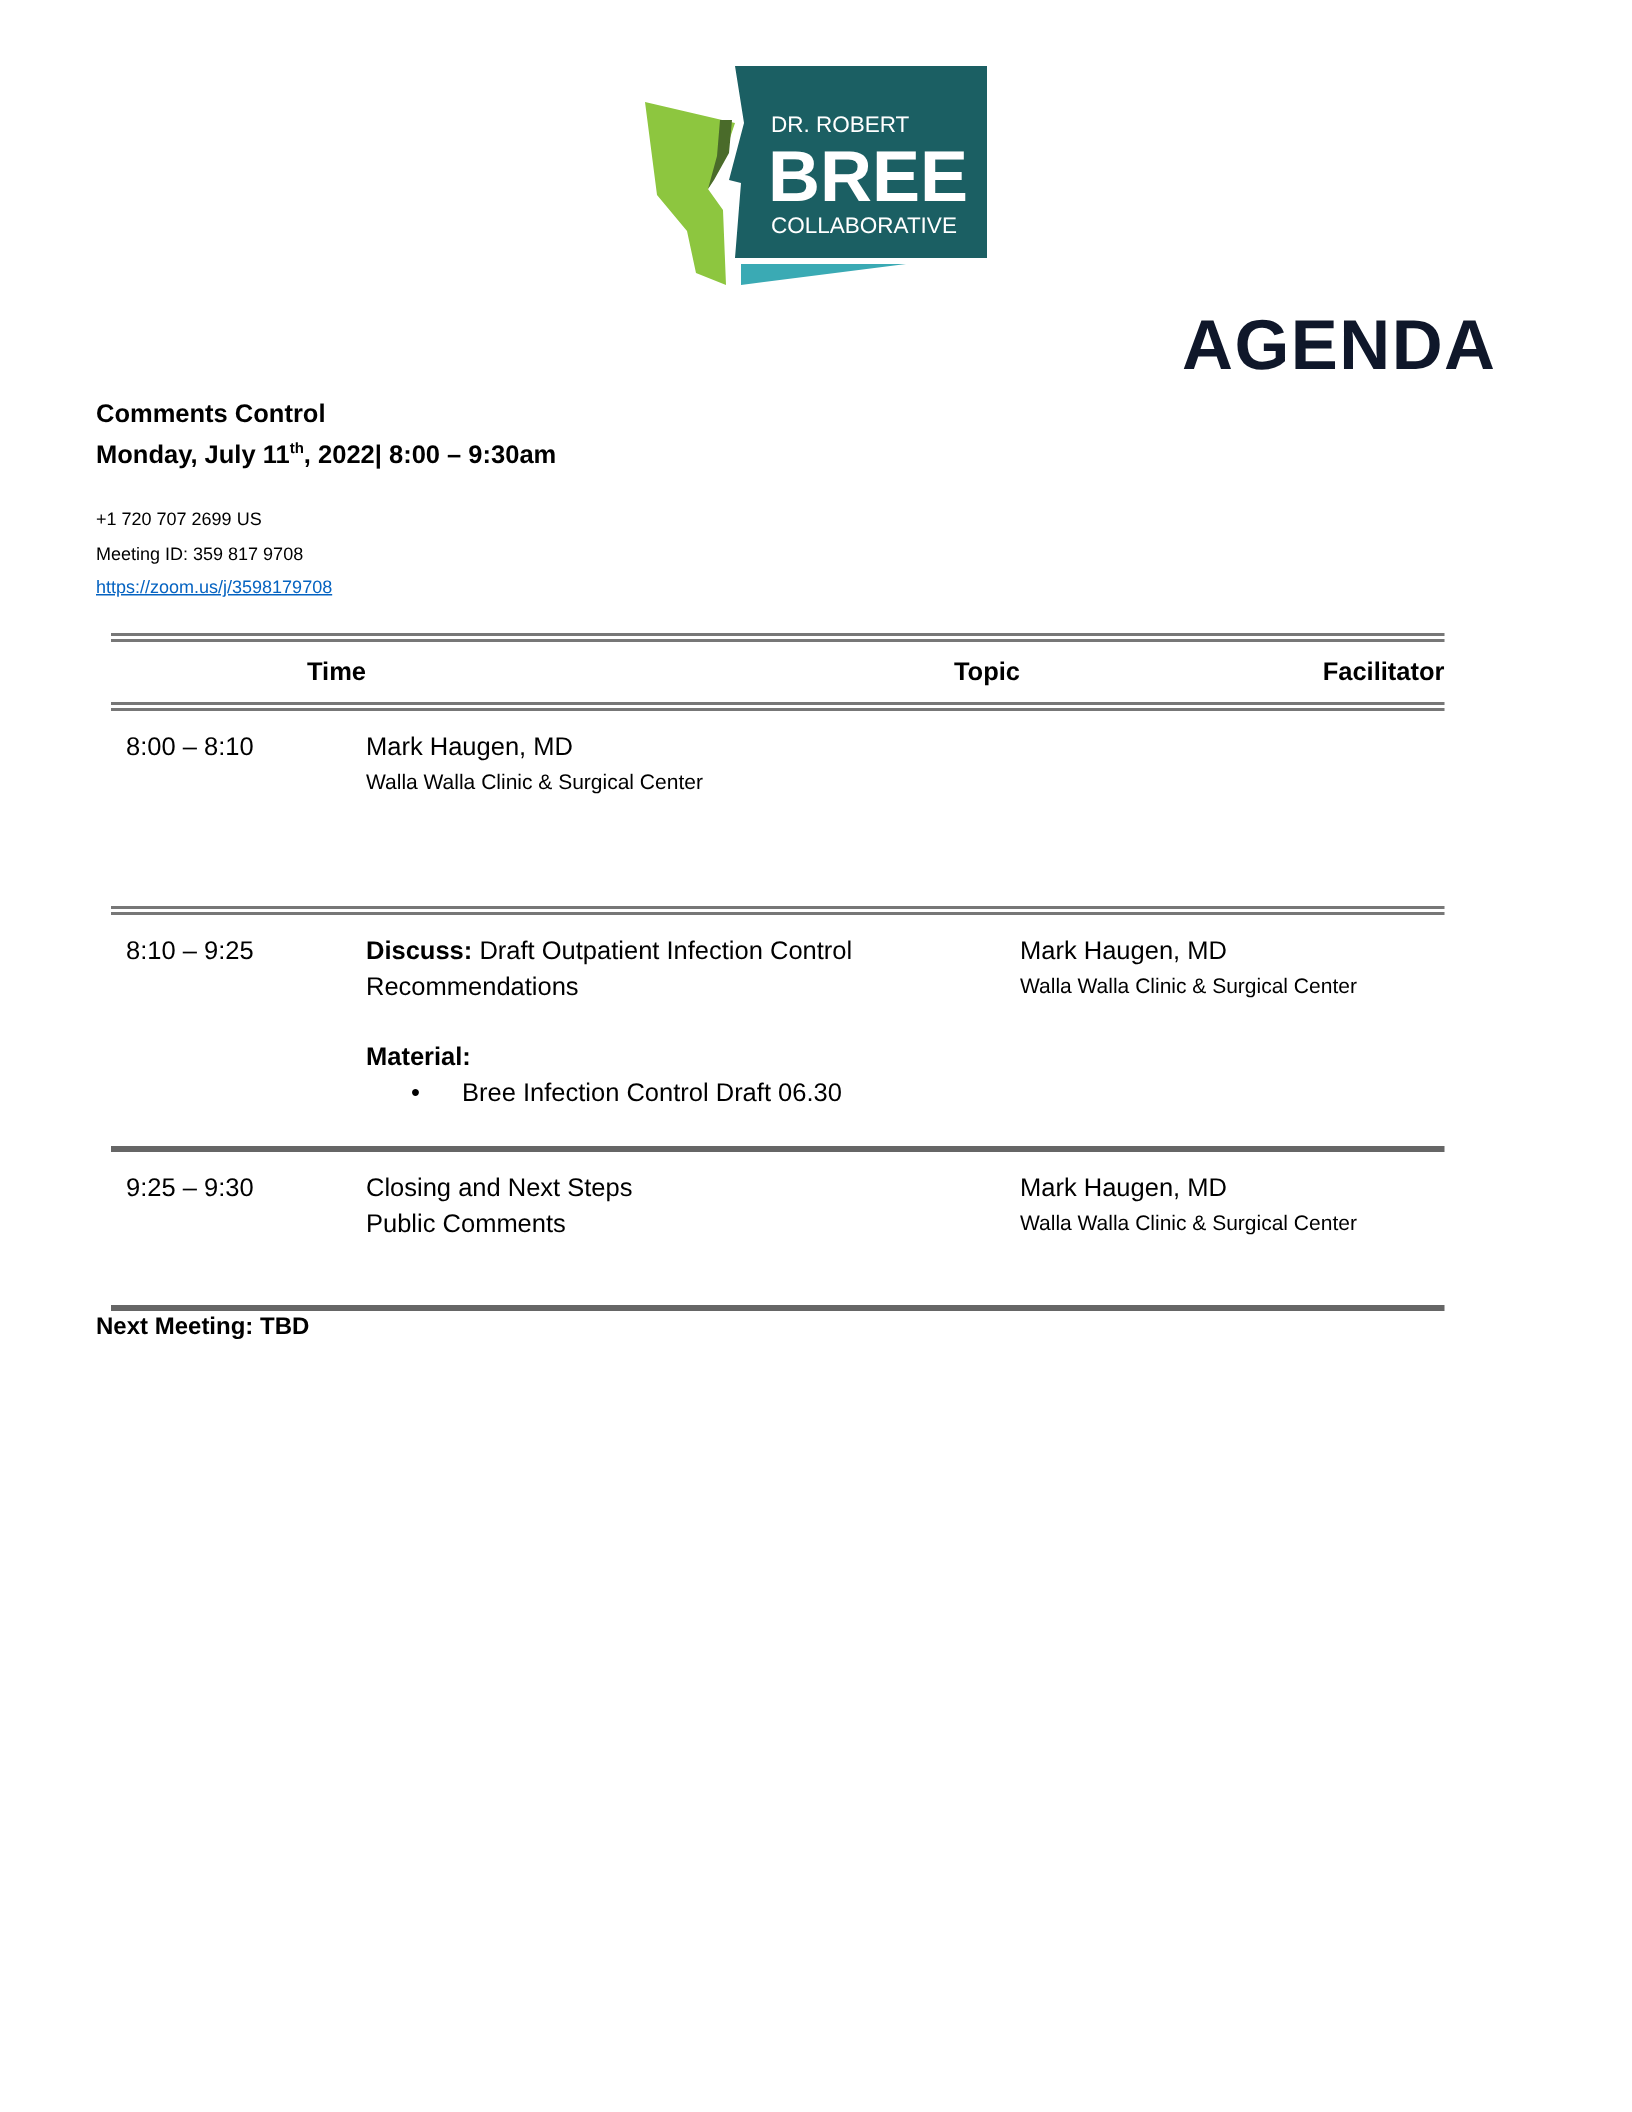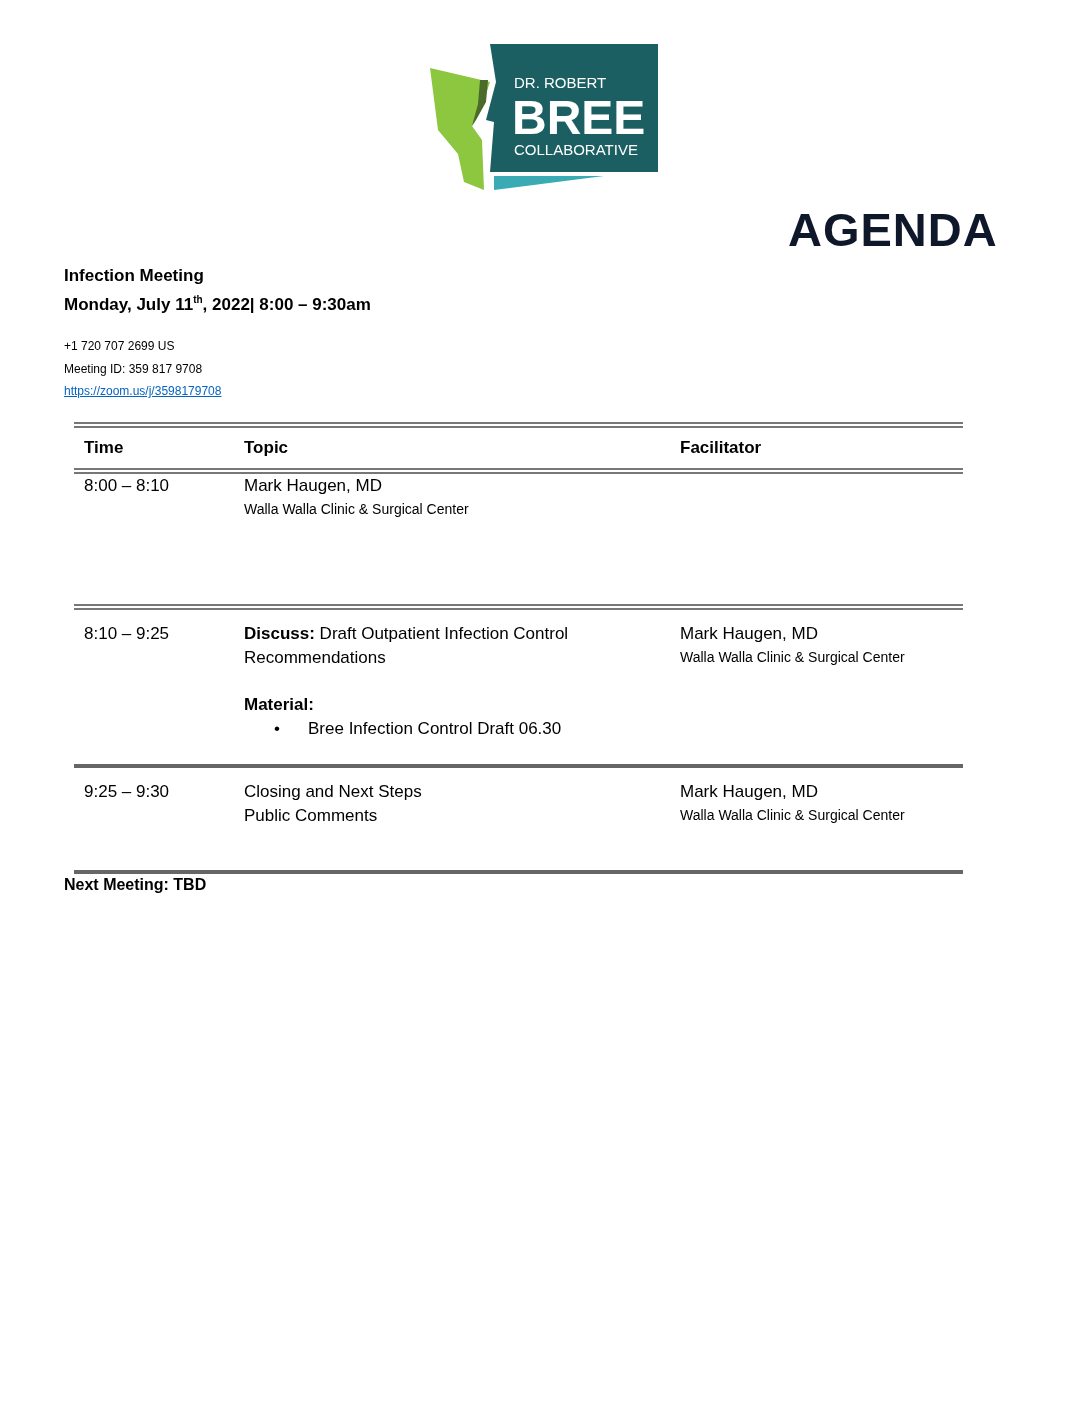--- a/index.html
+++ b/index.html
@@ -16,21 +16,21 @@
   .contact { position:absolute; left:64px; top:335px; font-size:12px; line-height:22.5px; }
   .contact a { color:#0563c1; text-decoration:underline; }
 
   .table { position:absolute; left:74px; top:422px; width:889px; }
   .dbl { border-top:2px solid #777; height:2px; border-bottom:2px solid #777; }
   .thick { border-top:4px solid #666; }
   .row { display:flex; position:relative; }
   .c1 { width:170px; padding-left:10px; box-sizing:border-box; }
   .c2 { width:436px; }
   .c3 { flex:1; }
-  .hdr { height:40px; align-items:center; font-weight:bold; font-size:17px; }
+  .hdr { height:40px; align-items:center; font-weight:bold; font-size:17px;text-align:right; }
   .cell-text { font-size:17px; line-height:23.5px; }
   .org { font-size:14px; line-height:23.5px; }
   .bold { font-weight:bold; }
   .bullet-row { padding-left:30px; display:flex; }
   .bullet-dot { width:34px; }
   .next { position:absolute; left:64px; top:876px; font-size:16px; font-weight:bold; }
 </style>
 </head>
 <body>
 
@@ -42,40 +42,40 @@
     <polygon points="66,134 176,134 66,148" fill="#3aaab4"></polygon>
     <text x="86" y="46" fill="#fff" font-size="15" font-family="Liberation Sans, sans-serif">DR. ROBERT</text>
     <text x="84" y="92" fill="#fff" font-size="48" font-weight="bold" font-family="Liberation Sans, sans-serif">BREE</text>
     <text x="86" y="113" fill="#fff" font-size="15" font-family="Liberation Sans, sans-serif">COLLABORATIVE</text>
   </svg>
 </div>
 
 <div class="agenda-title">AGENDA</div>
 
 <div class="meeting-title">
-  <div>Infection Meeting</div>
+  <div>Comments Control</div>
   <div><span>Monday, July 11</span><sup>th</sup><span>, 2022|  8:00 – 9:30am</span></div>
 </div>
 
 <div class="contact">
   <div>+1 720 707 2699 US</div>
   <div>Meeting ID: 359 817 9708</div>
   <div><a>https://zoom.us/j/3598179708</a></div>
 </div>
 
 <div class="table">
   <div class="dbl"></div>
   <div class="row hdr">
     <div class="c1">Time</div>
     <div class="c2">Topic</div>
     <div class="c3">Facilitator</div>
   </div>
   <div class="dbl"></div>
 
-  <div class="row" style="height:130px; box-sizing:border-box;">
+  <div class="row" style="height:130px; padding-top:12px; box-sizing:border-box;">
     <div class="c1 cell-text">8:00 – 8:10</div>
     <div class="c3">
       <div class="cell-text">Mark Haugen, MD</div>
       <div class="org">Walla Walla Clinic &amp; Surgical Center</div>
     </div>
   </div>
   <div class="dbl"></div>
 
   <div class="row" style="height:154px; padding-top:12px; box-sizing:border-box;">
     <div class="c1 cell-text">8:10 – 9:25</div>

